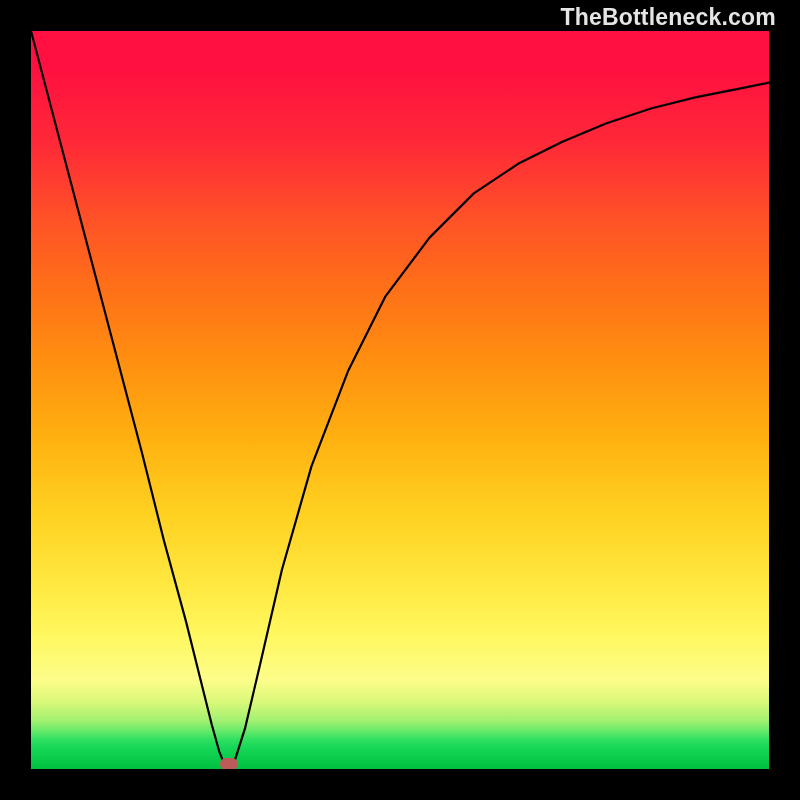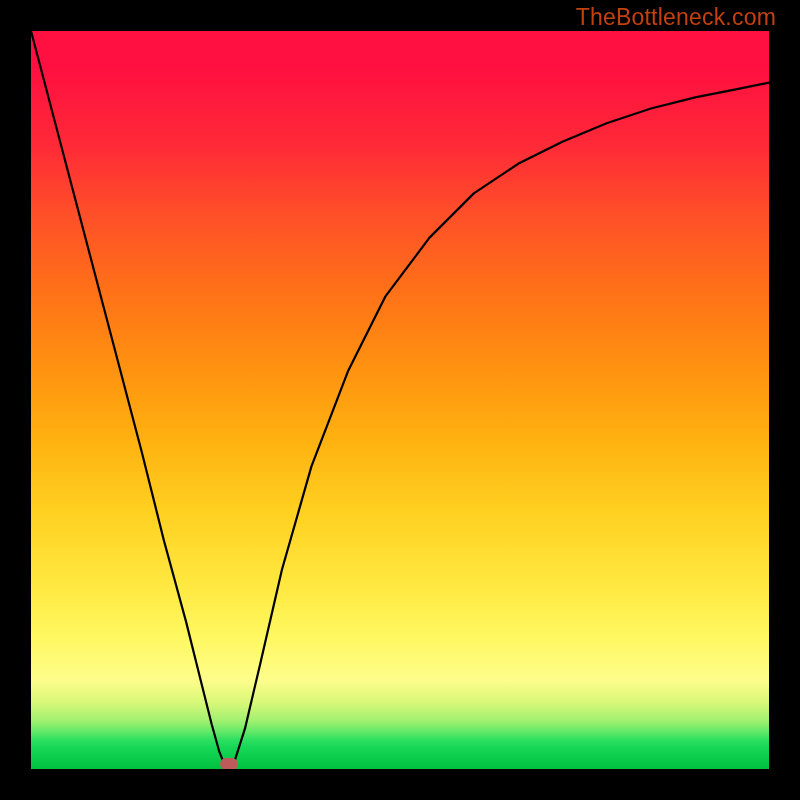--- a/index.html
+++ b/index.html
@@ -53,23 +53,23 @@
   .curve-svg {
     position: absolute;
     inset: 0;
     width: 100%;
     height: 100%;
   }
   .watermark {
     position: absolute;
     top: 4px;
     right: 24px;
-    color: #c2410c;
+    color: #e5e5e5;
     font-size: 23px;
-    font-weight: 400;
+    font-weight: 700;
     letter-spacing: 0.2px;
     user-select: none;
   }
   .marker {
     position: absolute;
     width: 18px;
     height: 12px;
     border-radius: 6px;
     background: #bd5b5b;
     transform: translate(-50%, -50%);

